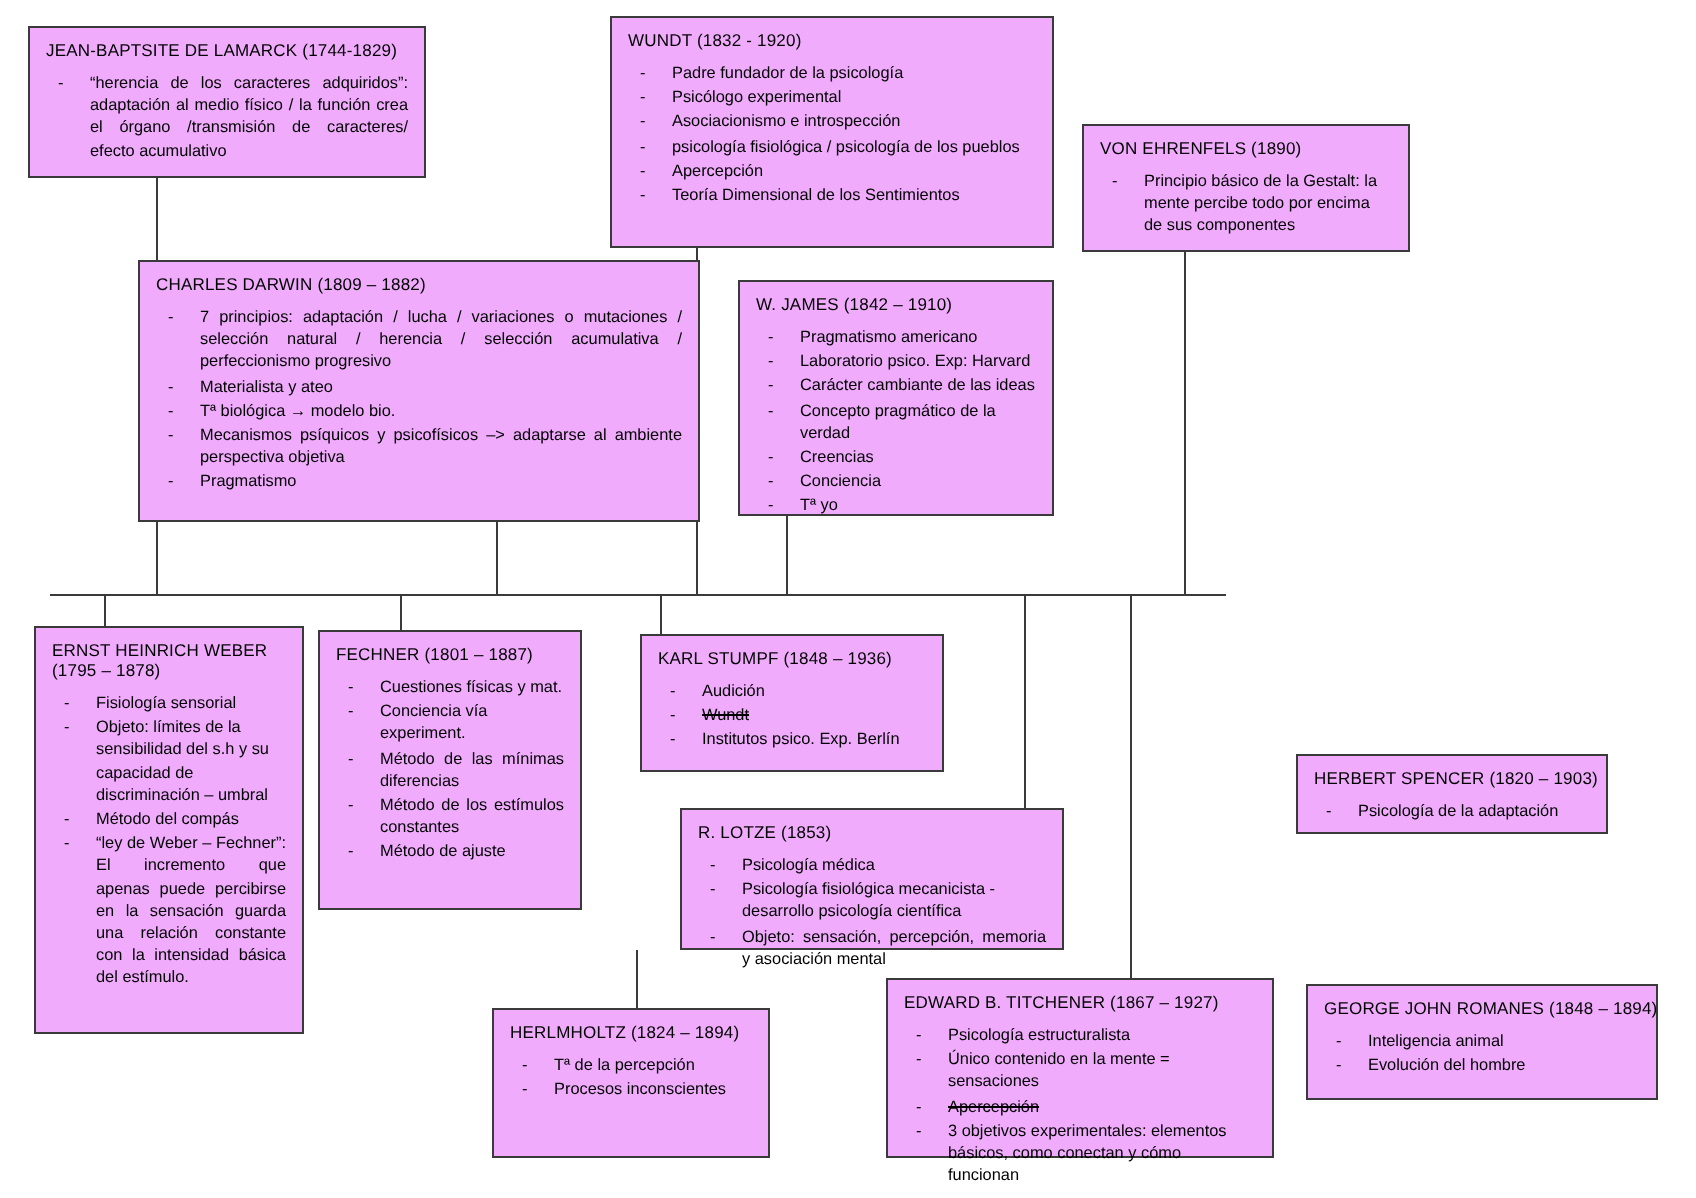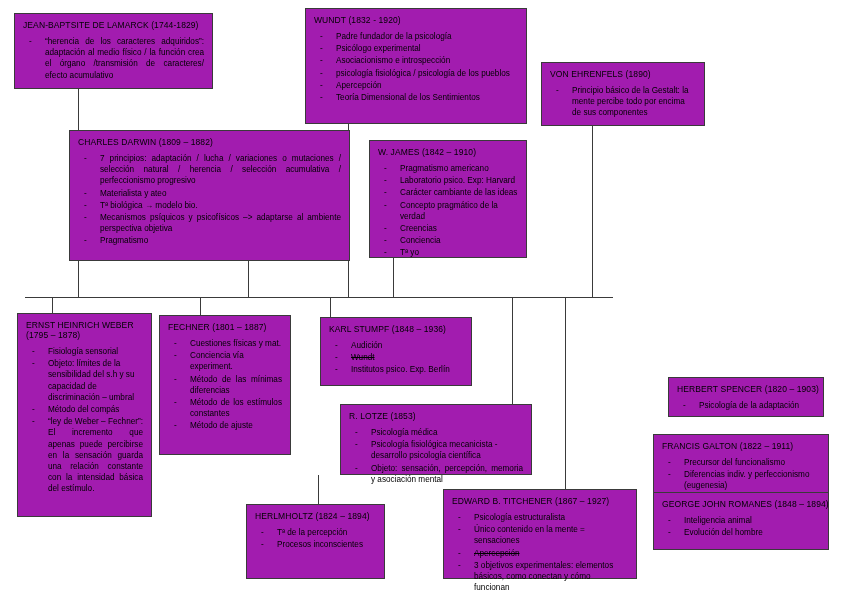--- a/index.html
+++ b/index.html
@@ -1,20 +1,20 @@
 <!DOCTYPE html>
 <html><head>
 <meta charset="utf-8">
 <style>
   html,body{margin:0;padding:0;background:#ffffff;}
   body{width:848px;height:599px;overflow:hidden;
        font-family:"Liberation Sans","DejaVu Sans",sans-serif;color:#000;}
   #canvas{position:relative;width:848px;height:599px;}
 
-  .box{position:absolute;border:1px solid #3a3a3a;background:#a21caf;box-sizing:border-box;
+  .box{position:absolute;border:1px solid #3a3a3a;background:#f0abfc;box-sizing:border-box;
        padding:6px 8px 6px 8px;}
   .box .title{font-size:8.5px;letter-spacing:.1px;margin-bottom:6px;white-space:nowrap;}
   .box ul{list-style:none;margin:0;padding:0;}
   .box li{position:relative;font-size:8.2px;line-height:11.2px;padding-left:22px;margin-bottom:1px;}
   .box li:before{content:"-";position:absolute;left:6px;top:0;}
   .box li.just{text-align:justify;}
   .strike{text-decoration:line-through;}
 
   .ln{position:absolute;background:#3a3a3a;}
   .v{width:1px;}
@@ -144,35 +144,27 @@
   <div class="box" style="left:443px;top:489px;width:194px;height:90px;">
     <div class="title">EDWARD B. TITCHENER (1867 – 1927)</div>
     <ul>
       <li>Psicología estructuralista</li>
       <li>Único contenido en la mente = sensaciones</li>
       <li class="strike">Apercepción</li>
       <li>3 objetivos experimentales: elementos básicos, como conectan y cómo funcionan</li>
     </ul>
   </div>
 
-  <div class="box" style="left:668px;top:377px;width:156px;height:40px;">
+  <div class="box" style="left:648px;top:377px;width:156px;height:40px;">
     <div class="title">HERBERT SPENCER (1820 – 1903)</div>
     <ul>
       <li>Psicología de la adaptación</li>
     </ul>
   </div>
 
-  <div class="box" style="left:653px;top:434px;width:176px;height:76px;">
-    <div class="title">FRANCIS GALTON (1822 – 1911)</div>
-    <ul>
-      <li>Precursor del funcionalismo</li>
-      <li>Diferencias indiv. y perfeccionismo (eugenesia)</li>
-      <li>Evolución</li>
-    </ul>
-  </div>
 
   <div class="box" style="left:653px;top:492px;width:176px;height:58px;">
     <div class="title">GEORGE JOHN ROMANES (1848 – 1894)</div>
     <ul>
       <li>Inteligencia animal</li>
       <li>Evolución del hombre</li>
     </ul>
   </div>
 
 </div>

